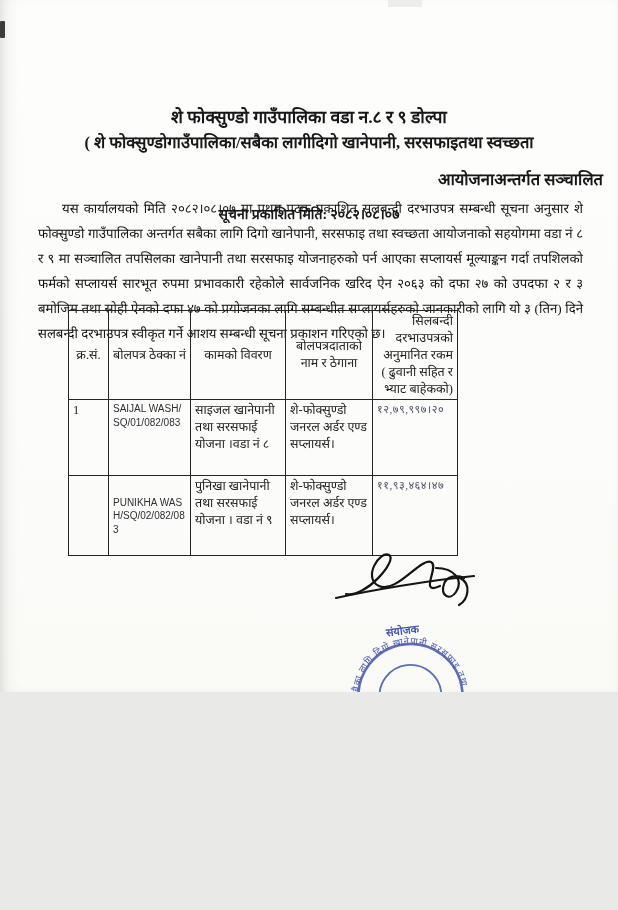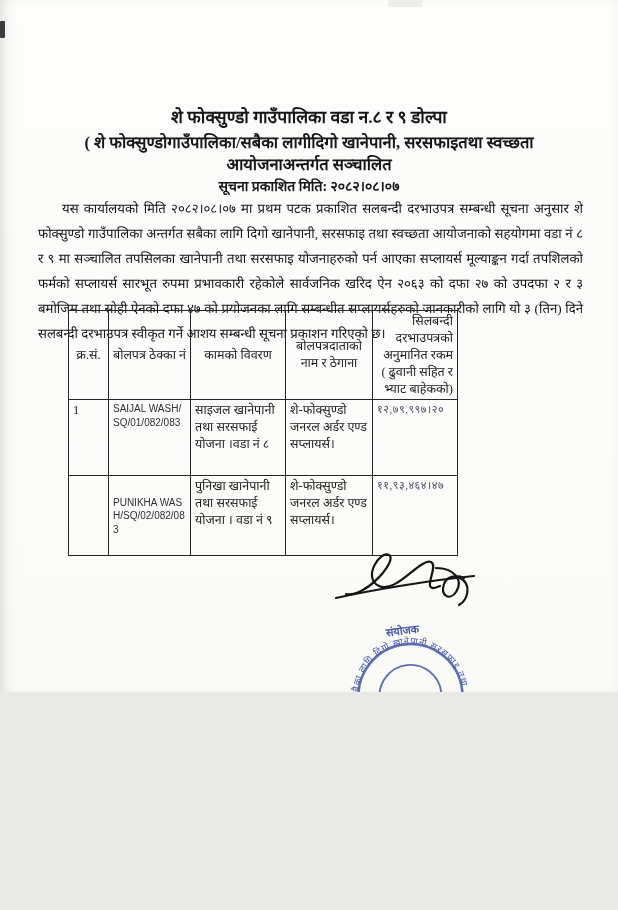--- a/index.html
+++ b/index.html
@@ -20,21 +20,21 @@
   .artifact-top{
     position:absolute;left:388px;top:0;width:34px;height:7px;
     background:#ededea;
   }
   .doc-header{
     position:absolute;top:106px;left:0;width:100%;
     text-align:center;line-height:1.32;
   }
   .title-1{font-size:17.5px;font-weight:bold;margin:0 0 3px 0;}
   .title-2{font-size:16.5px;font-weight:bold;margin:0;}
-  .title-3{font-size:16.5px;font-weight:bold;margin:0;}
+  .title-3{font-size:16.5px;font-weight:bold;margin:15px;text-align:right;}
   .date-line{font-size:14px;font-weight:bold;margin-top:2px;}
   .notice-paragraph{
     position:absolute;top:196px;left:38px;width:545px;
     font-size:13.2px;line-height:25px;
     text-align:justify;color:#141414;
     text-indent:24px;margin:0;
   }
   table.notice-table{
     position:absolute;top:310px;left:68px;
     border-collapse:collapse;table-layout:fixed;

